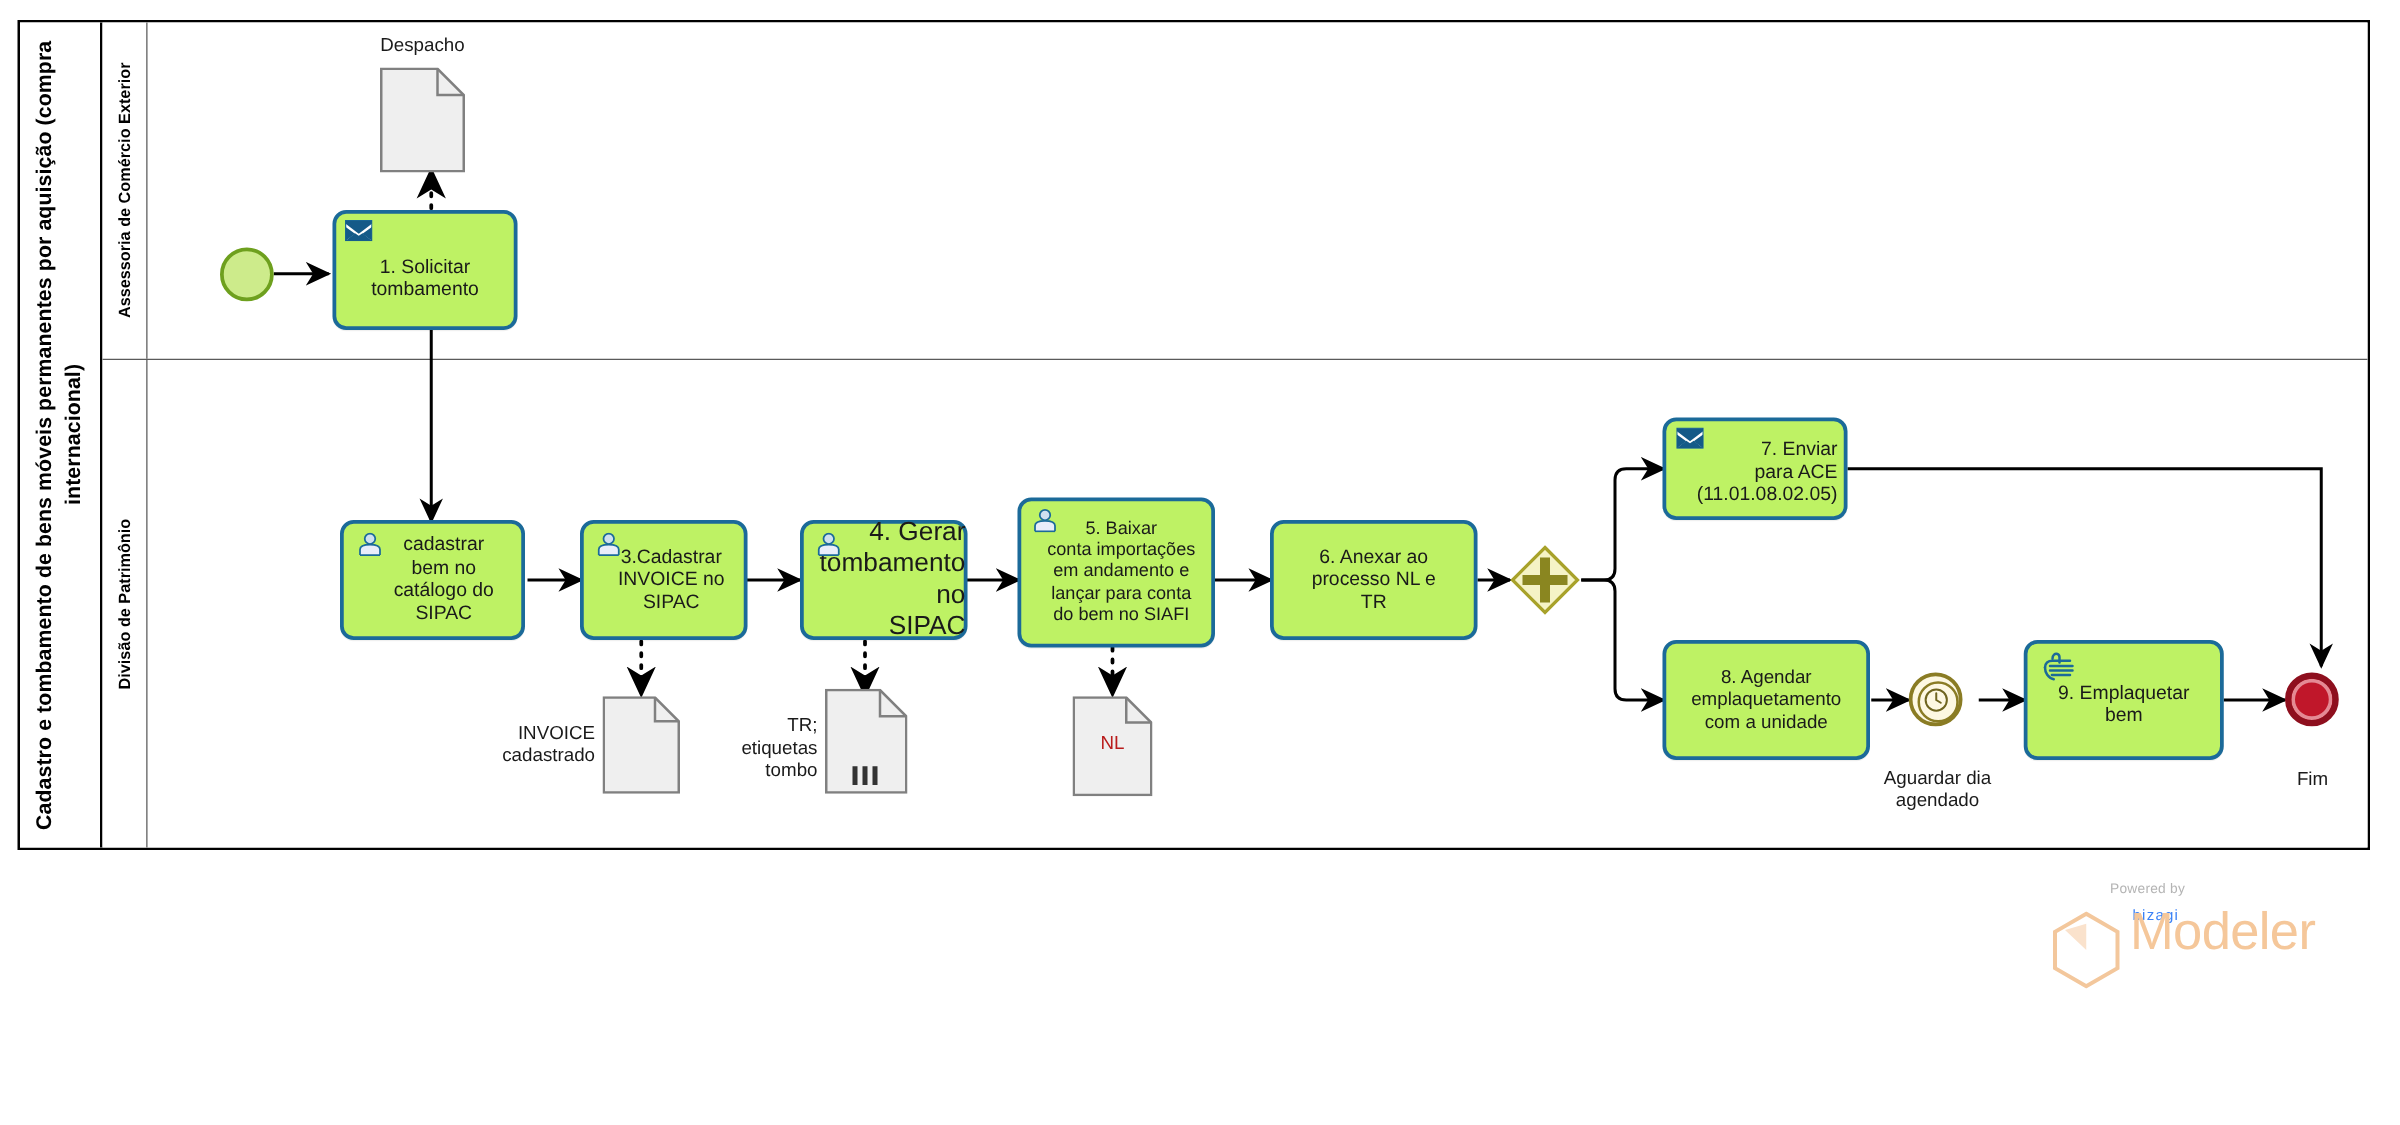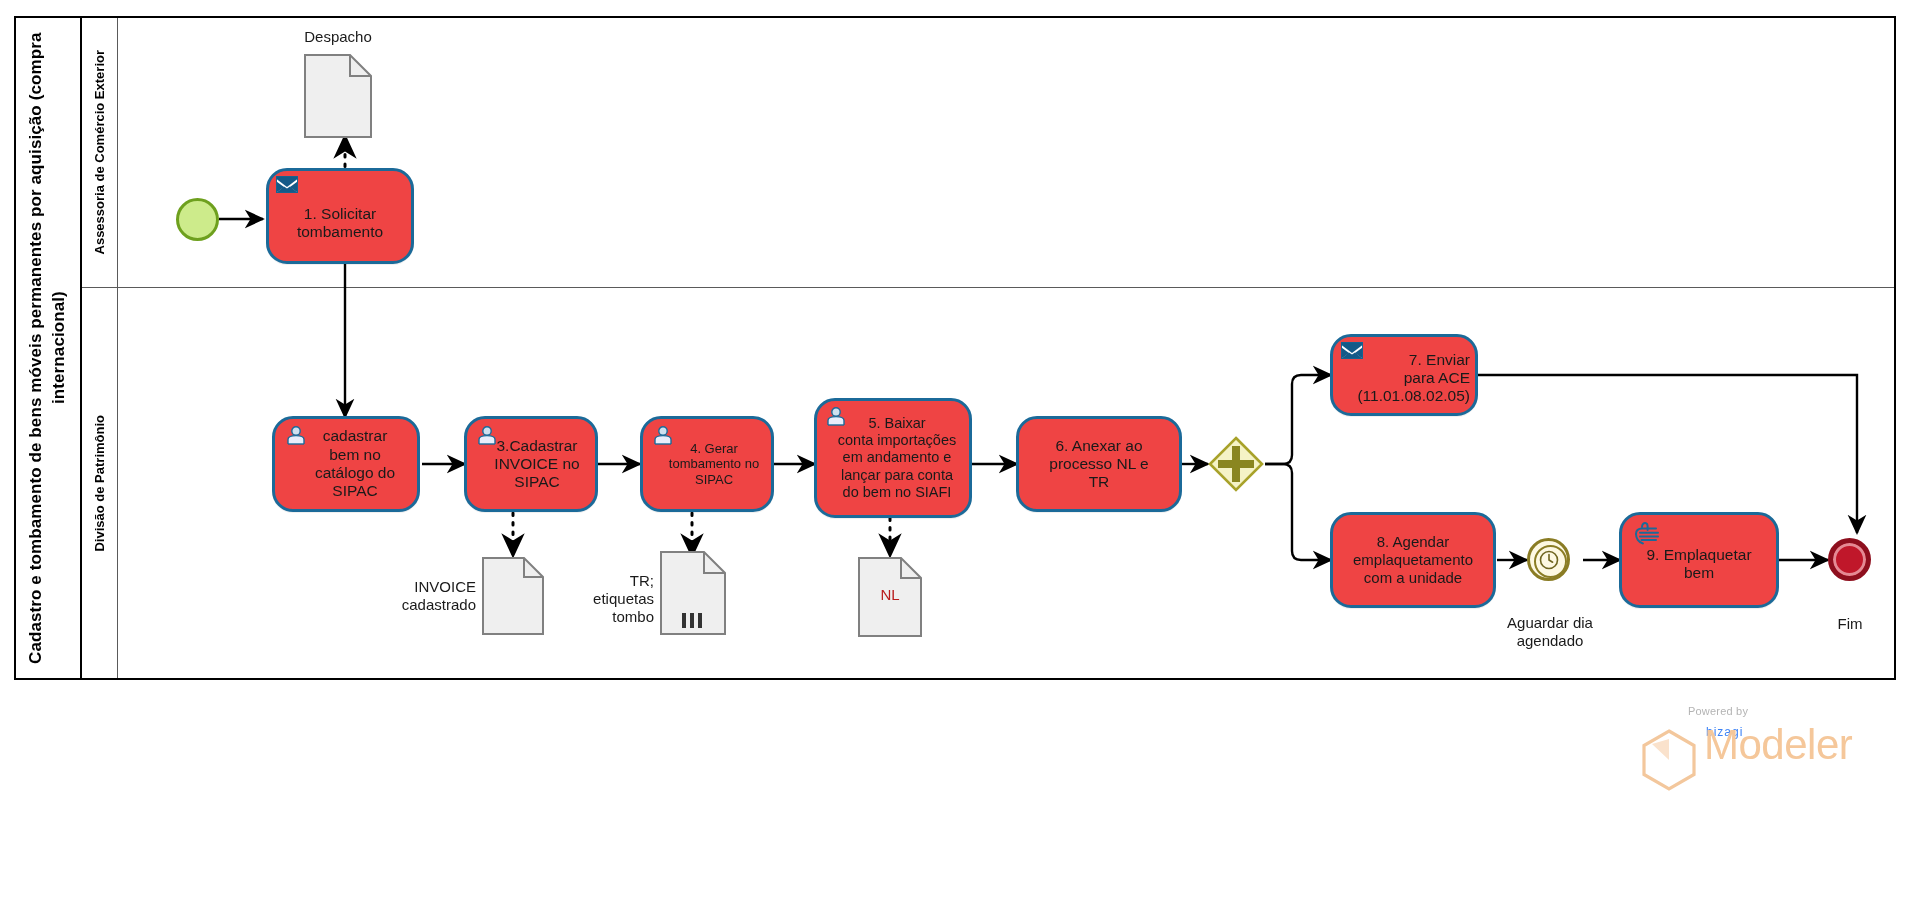--- a/index.html
+++ b/index.html
@@ -69,23 +69,23 @@
   }
 
   
   #shapes { position: absolute; left: 0; top: 0; width: 1920px; height: 900px; pointer-events: none; }
   #shapes > * { pointer-events: auto; }
   svg.edges { position: absolute; left: 0; top: 0; width: 1920px; height: 900px; pointer-events: none; }
 
   
   .task {
     position: absolute;
-    background: #ef4444;
+    background: #bef264;
     border: 3px solid #1b6a99;
-    border-radius: 21px;
+    border-radius: 11px;
     display: flex;
     align-items: center;
     justify-content: center;
     text-align: center;
     color: #1a1a1a;
     font-size: 15.5px;
     line-height: 1.18;
     padding: 3px 5px;
     box-shadow: 0 1px 0 rgba(0,0,0,.06);
   }
@@ -294,21 +294,21 @@
     </div>
 
     <div class="task" style="left:640px; top:416px; width:134px; height:96px;">
       <span class="ticon" style="left:9px; top:7px;">
         <svg width="22" height="19" viewBox="0 0 22 19">
           <circle cx="11" cy="5" r="4.2" fill="#cfe0ef" stroke="#1b6a99" stroke-width="1.4"></circle>
           <path d="M3,18 V13.5 C3,11 6.5,9.6 11,9.6 C15.5,9.6 19,11 19,13.5 V18" fill="#e9edfa" stroke="#1b6a99" stroke-width="1.4"></path>
           <path d="M3,18 H19" stroke="#1b6a99" stroke-width="1.4"></path>
         </svg>
       </span>
-      <span class="tlabel" style="white-space:pre-line; margin-left:14px; font-size:13px;">4. Gerar
+      <span class="tlabel" style="white-space:pre-line; margin-left:14px; font-size:21px;text-align:right;">4. Gerar
 tombamento no
 SIPAC</span>
     </div>
 
     <div class="task" style="left:814px; top:398px; width:158px; height:120px;">
       <span class="ticon" style="left:8px; top:6px;">
         <svg width="22" height="19" viewBox="0 0 22 19">
           <circle cx="11" cy="5" r="4.2" fill="#cfe0ef" stroke="#1b6a99" stroke-width="1.4"></circle>
           <path d="M3,18 V13.5 C3,11 6.5,9.6 11,9.6 C15.5,9.6 19,11 19,13.5 V18" fill="#e9edfa" stroke="#1b6a99" stroke-width="1.4"></path>
           <path d="M3,18 H19" stroke="#1b6a99" stroke-width="1.4"></path>

